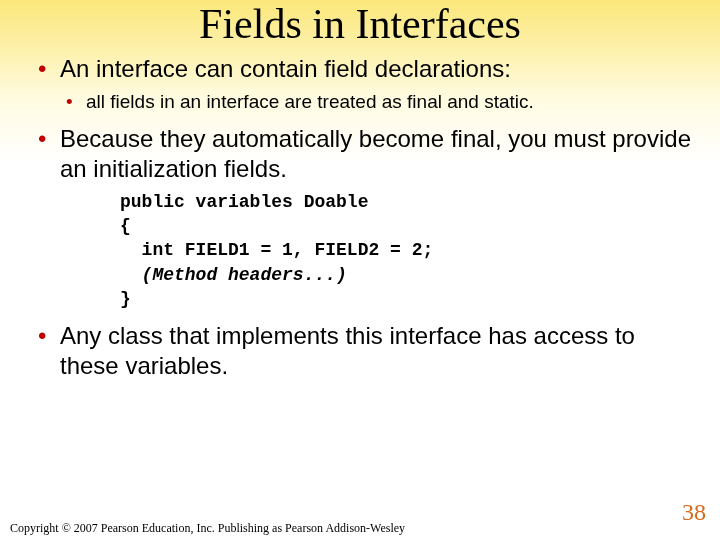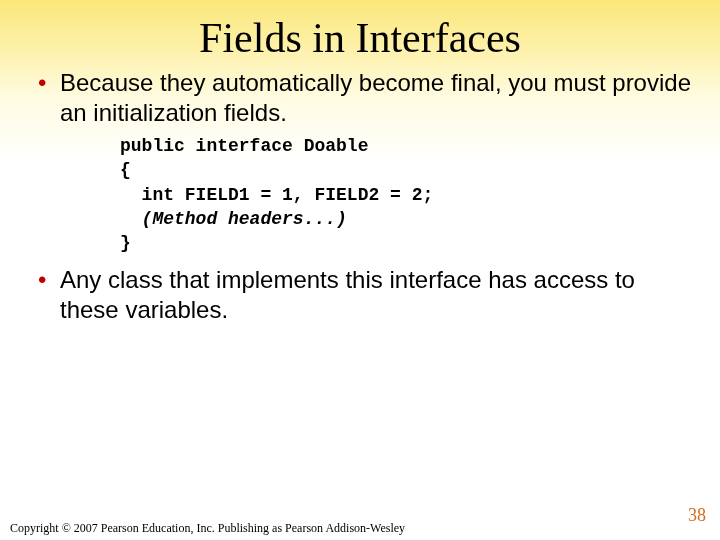--- a/index.html
+++ b/index.html
@@ -19,21 +19,20 @@
       #fdf2b0 10%,
       #fffbe0 18%,
       #ffffff 30%,
       #ffffff 100%);
     box-sizing: border-box;
   }
   .title {
     font-family: "Times New Roman", Times, serif;
     font-size: 42px;
     text-align: center;
-    padding-top: 14px;
     padding-bottom: 2px;
     color: #000;
   }
   .content {
     padding: 0 26px 0 30px;
   }
   ul.level1 {
     list-style: none;
     margin: 4px 0 0 0;
     padding: 0;
@@ -94,38 +93,46 @@
     bottom: 4px;
     font-family: "Times New Roman", Times, serif;
     font-size: 12px;
     color: #000;
   }
   .pagenum {
     position: absolute;
     right: 14px;
     bottom: 14px;
     font-family: "Times New Roman", Times, serif;
-    font-size: 18px;
+    font-size: 24px;
     color: #d46a1a;
   }
 </style>
 </head>
 <body>
 
 <div class="slide">
 
   <div class="title">Fields in Interfaces</div>
 
   <div class="content">
     <ul class="level1">
 
+      <li>
+        <span>An interface can contain field declarations:</span>
+        <ul class="level2">
+          <li>
+            <span>all fields in an interface are treated as final and static.</span>
+          </li>
+        </ul>
+      </li>
 
       <li>
         <span>Because they automatically become final, you must provide an initialization fields.</span>
-        <div class="codeblock"><span>public interface Doable</span>
+        <div class="codeblock"><span>public variables Doable</span>
 <span>{</span>
 <span>  int FIELD1 = 1, FIELD2 = 2;</span>
 <span class="italic">  (Method headers...)</span>
 <span>}</span></div>
       </li>
 
 
       <li>
         <span>Any class that implements this interface has access to these variables.</span>
       </li>

